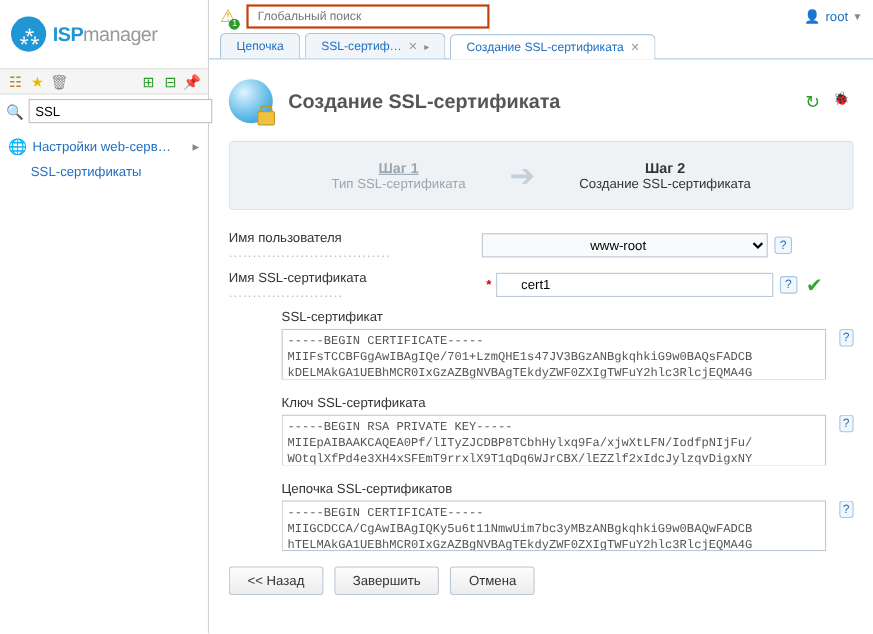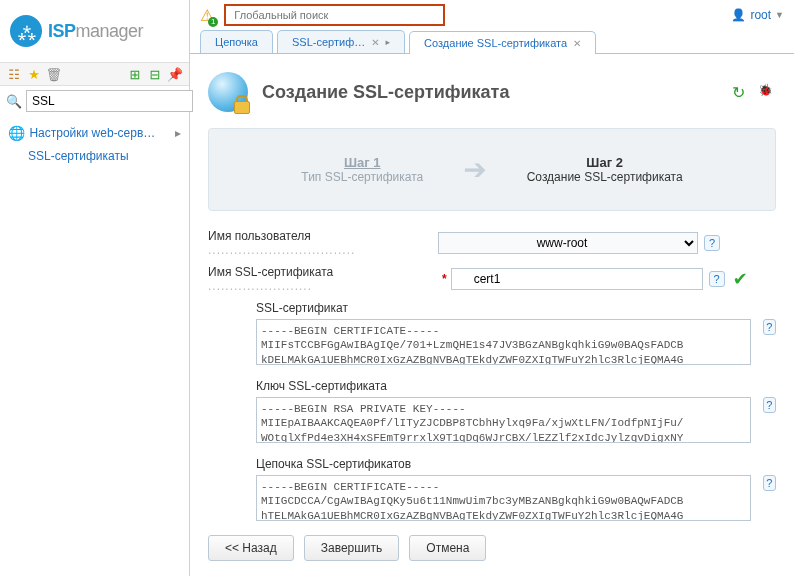--- a/index.html
+++ b/index.html
@@ -35,21 +35,21 @@
 .user-block { margin-left: auto; display: flex; align-items: center; gap: 4px; color: #2270c0; cursor: pointer; }
 .tabs { display: flex; border-bottom: 1px solid #a8c6e0; padding-left: 10px; gap: 4px; align-items: flex-end; }
 .tab { padding: 5px 14px; border: 1px solid #a8c6e0; border-bottom: none; border-radius: 5px 5px 0 0; background: #f0f5fa; color: #2270c0; cursor: pointer; font-size: 11px; display: flex; align-items: center; gap: 6px; }
 .tab.active { background: #fff; position: relative; top: 1px; }
 .tab-close { color: #999; font-size: 10px; }
 .content { padding: 10px 18px; flex: 1; overflow-y: auto; }
 .page-head { display: flex; align-items: center; gap: 14px; margin: 8px 0 16px; }
 .page-title { font-size: 18px; color: #555; font-weight: bold; }
 .head-actions { margin-left: auto; display: flex; gap: 8px; }
 .head-actions .hicon { width: 18px; height: 18px; cursor: pointer; }
-.steps { background: #eef2f5; border: 1px solid #dce4eb; border-radius: 4px; padding: 24px; display: flex; align-items: center; justify-content: center; gap: 40px; margin-bottom: 18px; }
+.steps { background: #eef2f5; border: 1px solid #dce4eb; border-radius: 4px; padding: 14px; display: flex; align-items: center; justify-content: center; gap: 40px; margin-bottom: 18px; }
 .step { text-align: center; }
 .step .s-title { font-weight: bold; font-size: 13px; }
 .step.inactive { color: #9aa6b0; }
 .step.inactive .s-title { text-decoration: underline; }
 .arrow { color: #c5d0da; font-size: 28px; }
 .form-row { display: flex; align-items: center; margin-bottom: 8px; }
 .form-label { width: 230px; color: #333; position: relative; }
 .form-label .dots { color: #bbb; letter-spacing: 1px; margin-left: 2px; }
 .req { color: #d40000; font-weight: bold; margin-left: 4px; margin-right: 4px; }
 .form-input { width: 260px; border: 1px solid #bcc8d4; padding: 3px 22px; font-size: 12px; }

